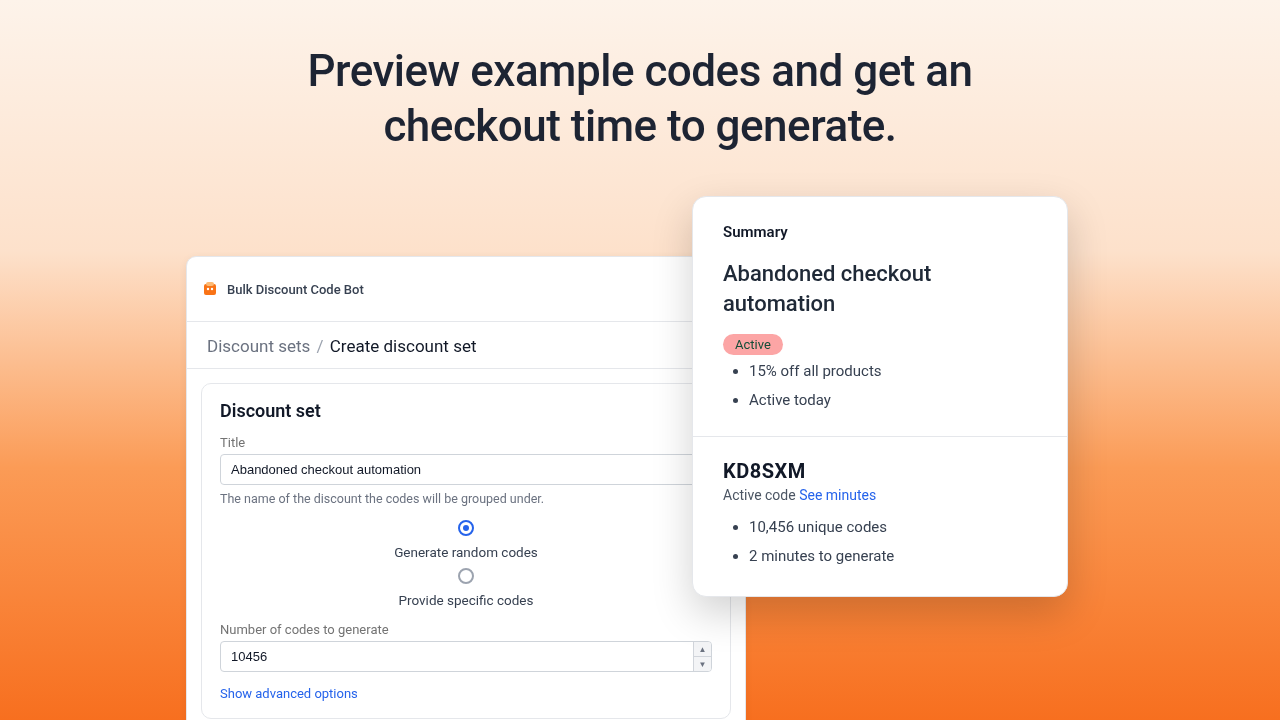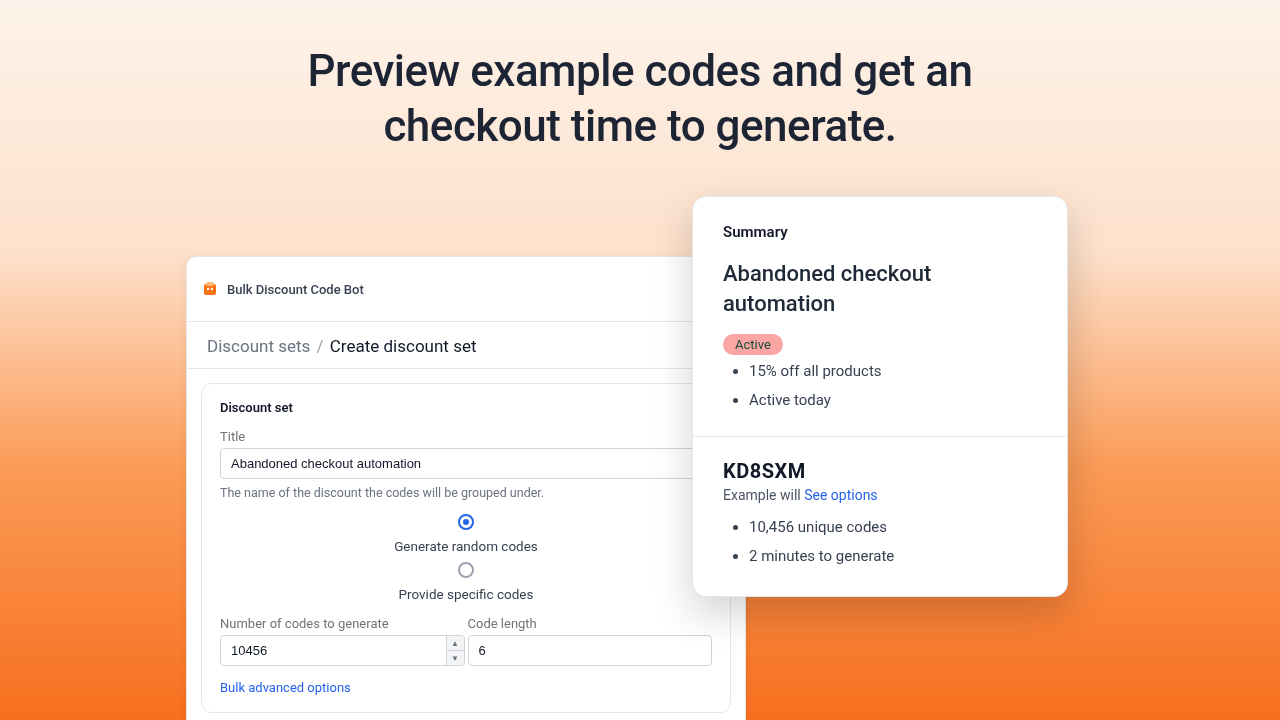--- a/index.html
+++ b/index.html
@@ -57,21 +57,21 @@
   .breadcrumb .sep { color: #9ca3af; margin: 0 2px; }
 
   .section-card {
     margin: 14px 14px;
     border: 1px solid #e5e7eb;
     border-radius: 10px;
     padding: 16px 18px;
     background: #fff;
   }
   .section-title {
-    font-size: 13px;
+    font-size: 18px;
     font-weight: 600;
     color: #111827;
     margin-bottom: 14px;
   }
   .field-label {
     font-size: 13px;
     color: #737373;
     margin-bottom: 4px;
     display: block;
   }
@@ -230,29 +230,23 @@
       <div>
         <label class="field-label">Number of codes to generate</label>
         <div class="num-wrap">
           <input class="num-input" type="text" value="10456" style="">
           <div class="spinner">
             <div>▲</div>
             <div>▼</div>
           </div>
         </div>
       </div>
-      <div>
-        <label class="field-label">Code length</label>
-        <div class="num-wrap">
-          <input class="num-input" type="text" value="6" style="">
-        </div>
-      </div>
     </div>
 
-    <a class="link">Bulk advanced options</a>
+    <a class="link">Show advanced options</a>
   </div>
 
   <div class="types-card">
     <div class="section-title">Types</div>
   </div>
 </div>
 
 <div class="summary-card">
   <div class="summary-pad">
     <div class="summary-label">Summary</div>
@@ -260,22 +254,22 @@
     <span class="badge">Active</span>
     <ul class="summary-list">
       <li>15% off all products</li>
       <li>Active today</li>
     </ul>
   </div>
   <div class="divider"></div>
   <div class="example-pad">
     <div class="example-code">KD8SXM</div>
     <div class="example-sub">
-      <span>Example will</span>
+      <span>Active code</span>
       <span> </span>
-      <span class="see-another">See options</span>
+      <span class="see-another">See minutes</span>
     </div>
     <ul class="summary-list">
       <li>10,456 unique codes</li>
       <li>2 minutes to generate</li>
     </ul>
   </div>
 </div>
 
 </body></html>

